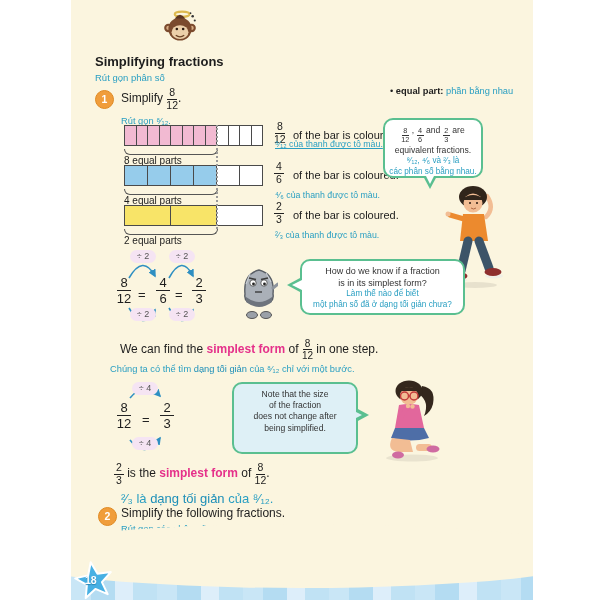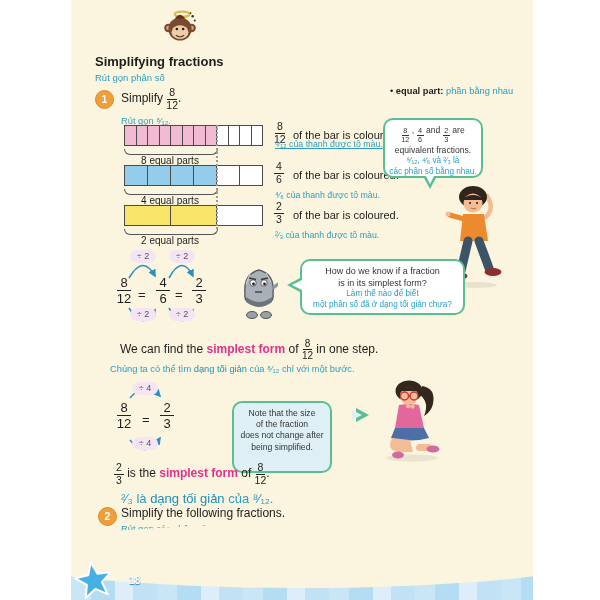--- a/index.html
+++ b/index.html
@@ -24,21 +24,21 @@
   .frac{display:inline-flex;flex-direction:column;align-items:center;line-height:1.12;vertical-align:middle;}
   .frac .fnum{border-bottom:1px solid #222;padding:0 2px;}
   .row span{white-space:pre;text-align:center;}
 
   
   .bar{display:flex;border:1.4px solid #4a4a4a;background:#fff;box-sizing:border-box;height:21px;width:139px;}
   .seg{flex:1;border-left:1px solid #4a4a4a;}
   .seg:first-child{border-left:none;}
   .bracket{width:92px;height:5px;border-left:1.3px solid #555;border-right:1.3px solid #555;
            border-bottom:1.3px solid #555;border-radius:0 0 6px 6px;}
-  .barlabel{width:92px;text-align:center;font-size:10px;}
+  .barlabel{width:92px;font-size:10px;}
   .dotline{border-left:2px dotted #999;width:0;height:104px;}
 
   .caption{font-size:11px;}
   .capvn{font-size:8.8px;}
 
   
   .bubble{border:2px solid #5abf90;border-radius:10px;background:#fff;text-align:center;
           box-sizing:border-box;padding:5px 4px;}
   .ml{white-space:pre-line;display:block;}
   .bub-en{font-size:8.6px;color:#333;line-height:1.3;}
@@ -54,21 +54,21 @@
   .minifrac{display:inline-flex;flex-direction:column;align-items:center;font-size:7.3px;line-height:1.15;}
   .minifrac .fnum{border-bottom:0.8px solid #333;padding:0 1.5px;}
 
   .sentence{font-size:12px;}
   .hl{color:#e5308a;font-weight:bold;}
 
   
   .stripes{left:0;top:572px;width:462px;height:28px;
      background:repeating-linear-gradient(90deg,#c9e6f6 0 20px,#b4dcf2 20px 44px,#ddeefa 44px 62px,#c0e2f4 62px 86px);}
   .creamcurve{left:-70px;top:524px;width:600px;height:64px;background:#fbf5df;border-radius:50%;}
-  .starnum{left:14px;top:574px;color:#fff;font-size:10.5px;font-weight:bold;text-shadow:0 1px 1px #2a86b4;margin-left:44px;}
+  .starnum{left:14px;top:574px;color:#fff;font-size:10.5px;font-weight:bold;text-shadow:0 1px 1px #2a86b4;}
 
   .exlabel{font-weight:bold;font-size:11px;}
   .exfrac{font-size:11px;}
 </style>
 </head>
 <body>
 
 <div class="canvas">
  <div class="page">
 
@@ -264,21 +264,21 @@
     </defs>
     <path d="M30,26 Q45,8 60,24" fill="none" stroke="#2e8fc2" stroke-width="1.6" marker-end="url(#arr2)"></path>
     <path d="M30,68 Q45,88 60,66" fill="none" stroke="#2e8fc2" stroke-width="1.6" marker-end="url(#arr2)"></path>
   </svg>
   <div class="abs pill" style="left:61px;top:382px;">÷ 4</div>
   <div class="abs pill" style="left:61px;top:437px;">÷ 4</div>
   <div class="abs efrac" style="left:41px;top:400px;"><span class="fnum">8</span><br><span>12</span></div>
   <div class="abs eq" style="left:71px;top:412px;">=</div>
   <div class="abs efrac" style="left:84px;top:400px;"><span class="fnum">2</span><br><span>3</span></div>
 
-  <div class="abs bubble" style="left:161px;top:401px;width:100px;height:72px;background:#def0f6;">
+  <div class="abs bubble" style="left:161px;top:382px;width:126px;height:72px;background:#def0f6;">
     <span class="ml bub-en">Note that the size
 of the fraction
 does not change after
 being simplified.</span>
   </div>
   <div class="abs tail" style="left:285px;top:408px;border-top:7px solid transparent;border-bottom:7px solid transparent;border-left:13px solid #5abf90;"></div>
   <div class="abs tail" style="left:281px;top:410px;border-top:5px solid transparent;border-bottom:5px solid transparent;border-left:10px solid #def0f6;"></div>
 
   <svg class="abs" style="left:301px;top:378px;" width="78" height="84" viewBox="0 0 78 84">
     <ellipse cx="40" cy="80" rx="26" ry="3.5" fill="rgba(0,0,0,0.07)"></ellipse>

